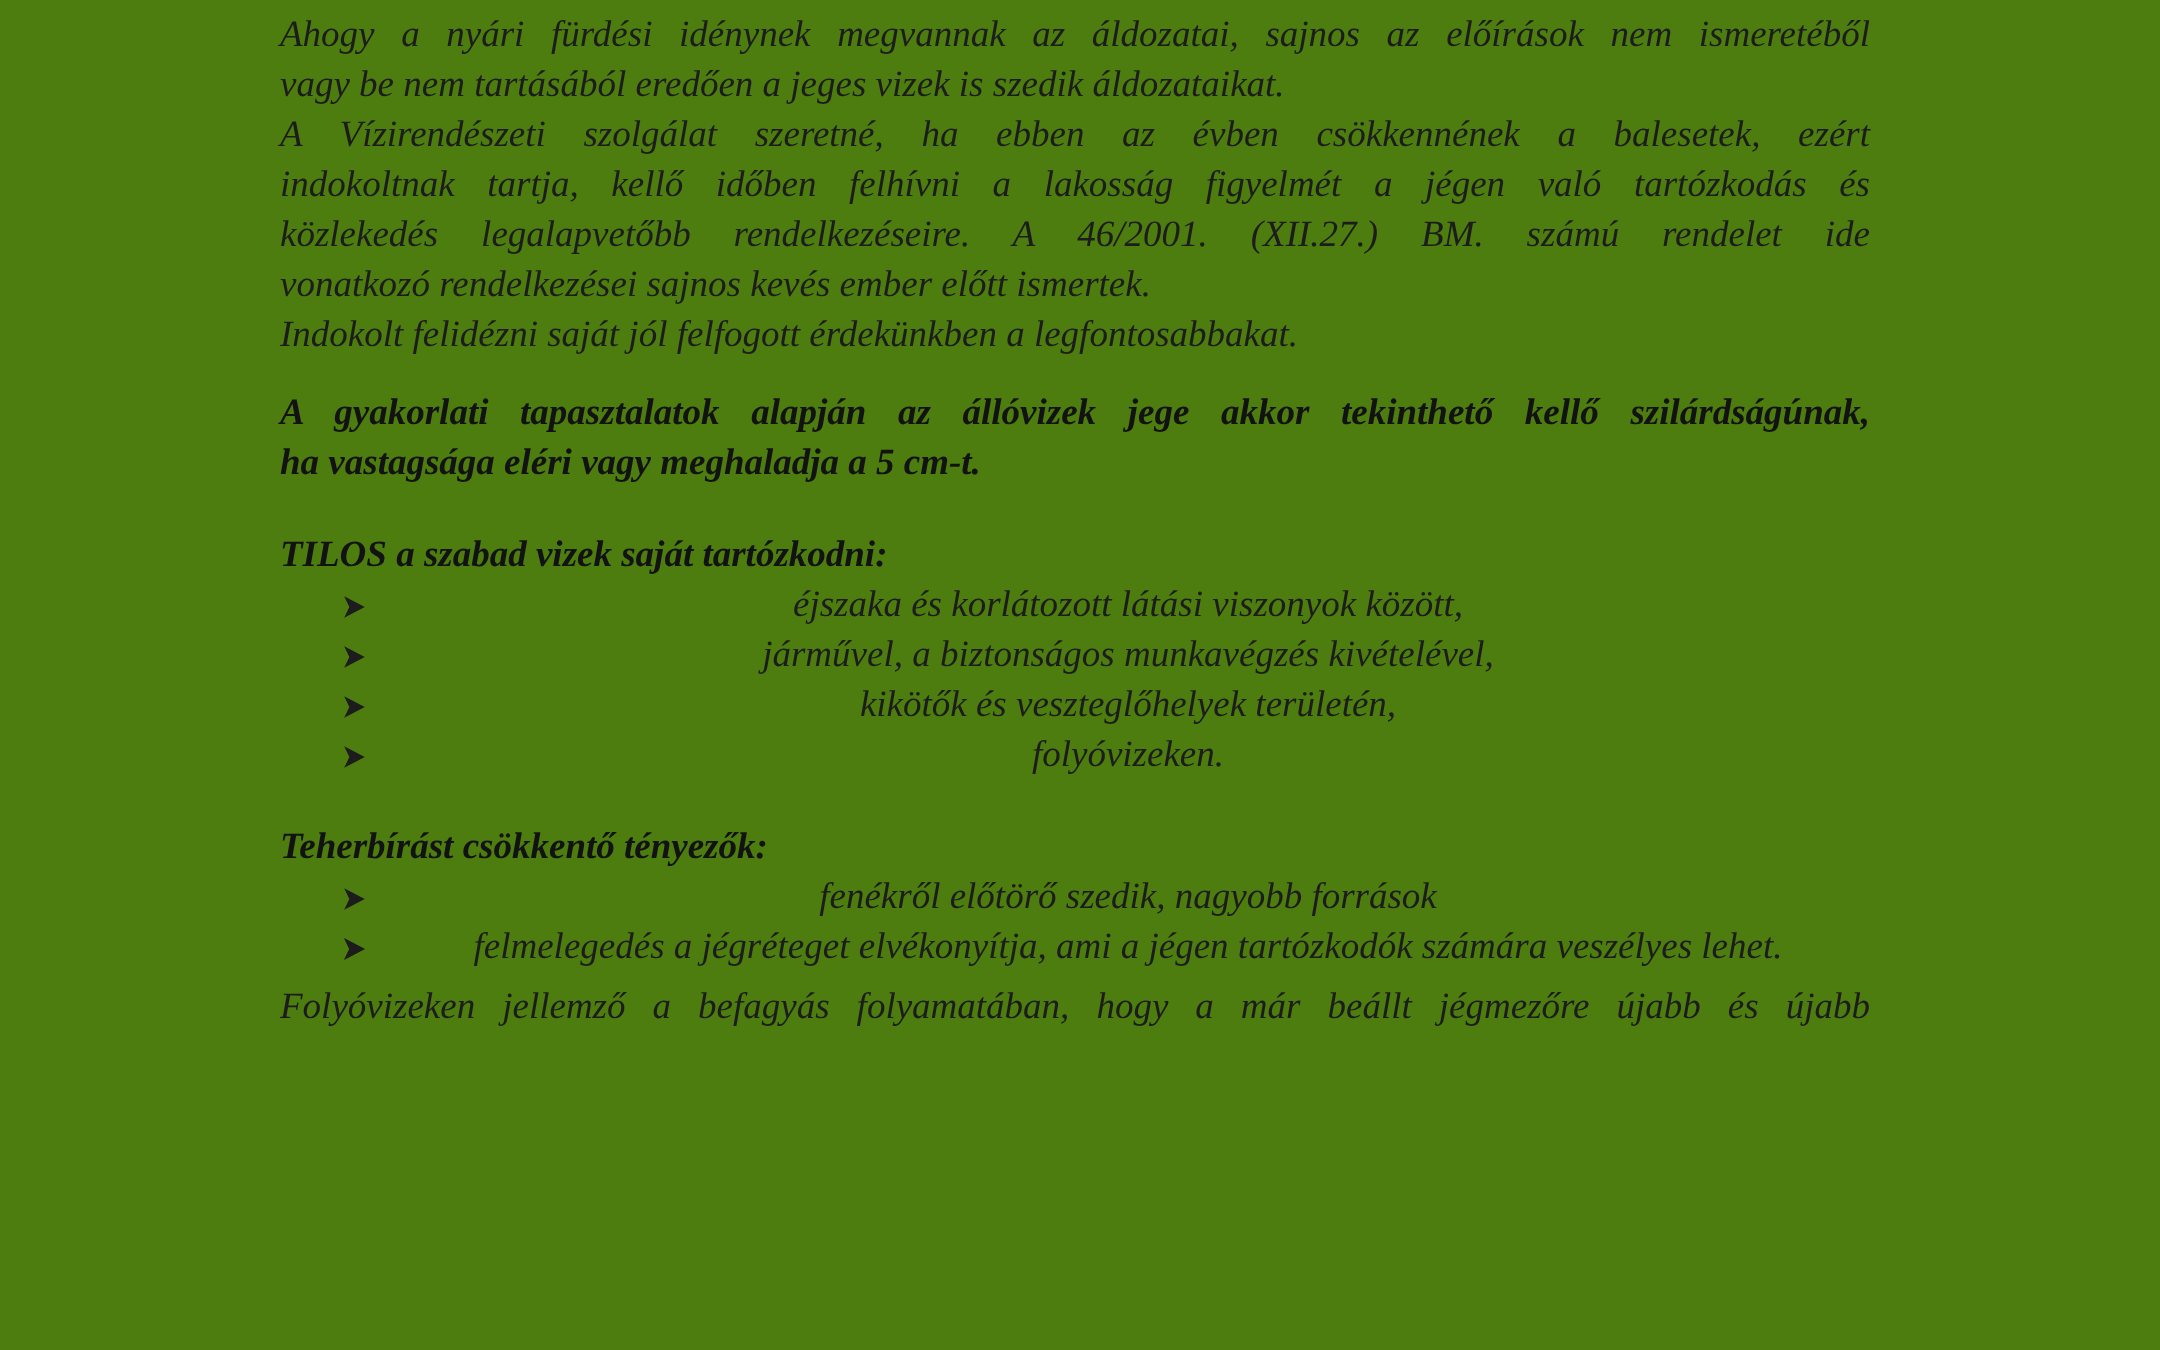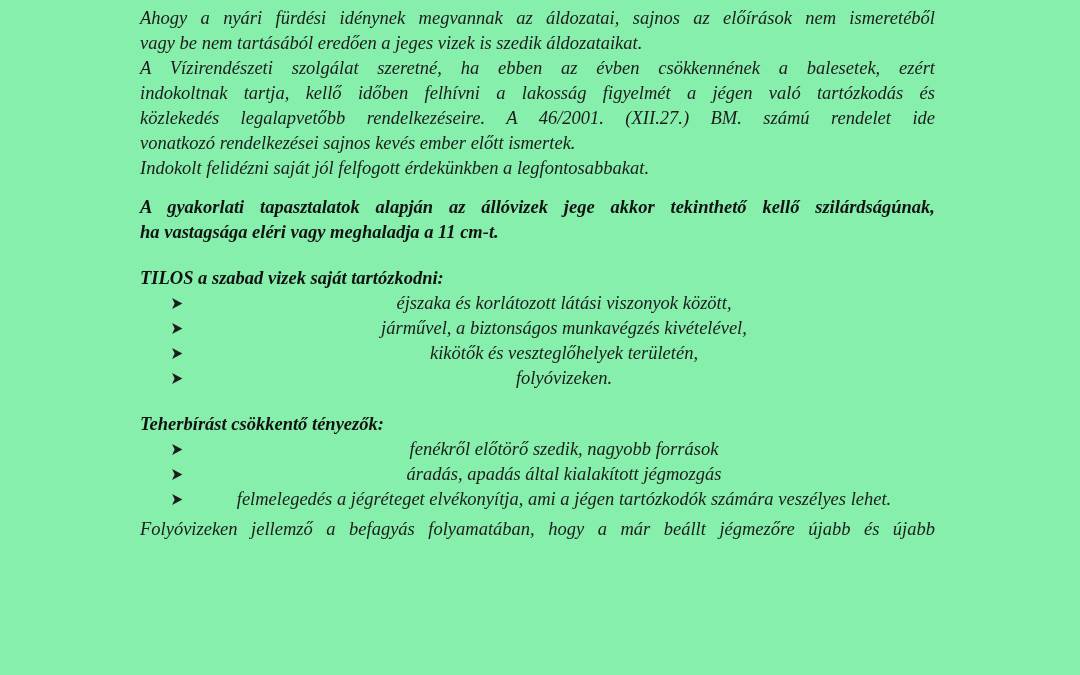--- a/index.html
+++ b/index.html
@@ -4,21 +4,21 @@
 <style>
   html, body {
     margin: 0;
     padding: 0;
     background: #ffffff;
   }
   .page {
     position: relative;
     width: 1080px;
     height: 675px;
-    background: #86efac;
+    background: #4d7c0f;
     overflow: hidden;
   }
   .text-block {
     position: absolute;
     left: 140px;
     top: 6px;
     width: 795px;
     font-family: "Liberation Serif", serif;
     font-style: italic;
     font-size: 18.5px;
@@ -79,21 +79,21 @@
       <div class="line">vonatkozó rendelkezései sajnos kevés ember előtt ismertek.</div>
     </div>
 
     <div class="para">
       <div class="line">Indokolt felidézni saját jól felfogott érdekünkben a legfontosabbakat.</div>
     </div>
 
 
     <div class="para gap14 b">
       <div class="line j">A gyakorlati tapasztalatok alapján az állóvizek jege akkor tekinthető kellő szilárdságúnak,</div>
-      <div class="line">ha vastagsága eléri vagy meghaladja a 11 cm-t.</div>
+      <div class="line">ha vastagsága eléri vagy meghaladja a 5 cm-t.</div>
     </div>
 
     <div class="para gap21 b">
       <div class="line">TILOS a szabad vizek saját tartózkodni:</div>
     </div>
 
     <ul class="arrow-list gap22">
       <li>
         <span class="marker">
             <svg width="13" height="13" viewBox="0 0 12 12">
@@ -140,21 +140,20 @@
             </svg>
           </span>
         <span>fenékről előtörő szedik, nagyobb források</span>
       </li>
       <li>
         <span class="marker">
             <svg width="13" height="13" viewBox="0 0 12 12">
               <path d="M1 1 L10.5 6 L1 11 L3.4 6 Z" fill="#1c1c1c"></path>
             </svg>
           </span>
-        <span>áradás, apadás által kialakított jégmozgás</span>
       </li>
       <li>
         <span class="marker">
             <svg width="13" height="13" viewBox="0 0 12 12">
               <path d="M1 1 L10.5 6 L1 11 L3.4 6 Z" fill="#1c1c1c"></path>
             </svg>
           </span>
         <span>felmelegedés a jégréteget elvékonyítja, ami a jégen tartózkodók számára veszélyes lehet.</span>
       </li>
     </ul>

